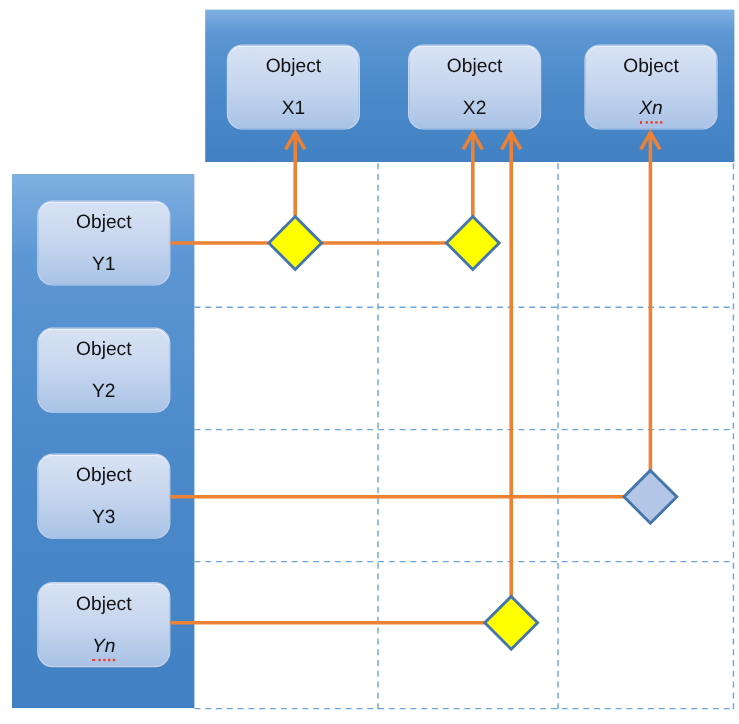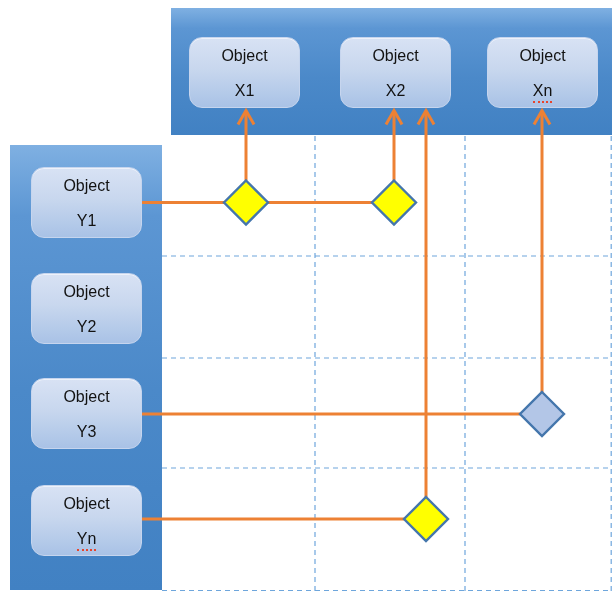--- a/index.html
+++ b/index.html
@@ -16,21 +16,21 @@
     background:linear-gradient(180deg,#d8e2f4 0%,#c8d7ee 45%,#b4cae9 80%,#a9c2e6 100%);
     border:1px solid #c6d5ee;
     box-shadow:inset 0 1px 0 rgba(255,255,255,.55);
     display:flex;flex-direction:column;align-items:center;justify-content:center;
     gap:14px;font-size:16px;line-height:21px;color:#121212;text-align:center;
     box-sizing:border-box;}
   .x1{left:189px;top:37px}.x2{left:340px;top:37px}.xn{left:487px;top:37px}
   .y1{left:31px;top:167px}.y2{left:31px;top:273px}.y3{left:31px;top:378px}.yn{left:31px;top:485px}
 
   .obj-box span{display:inline-block;}
-  .misspelled{border-bottom:2px dotted #e8442c;margin-bottom:-2px;}
+  .misspelled{border-bottom:2px dotted #e8442c;margin-bottom:-2px;font-style:italic;}
 
   svg#diagram-canvas{position:absolute;left:0;top:0;}
 </style>
 </head>
 <body>
 
 <div id="stage">
 
   <div id="topbar" class="axis-bar"></div>
   <div id="sidebar" class="axis-bar"></div>

